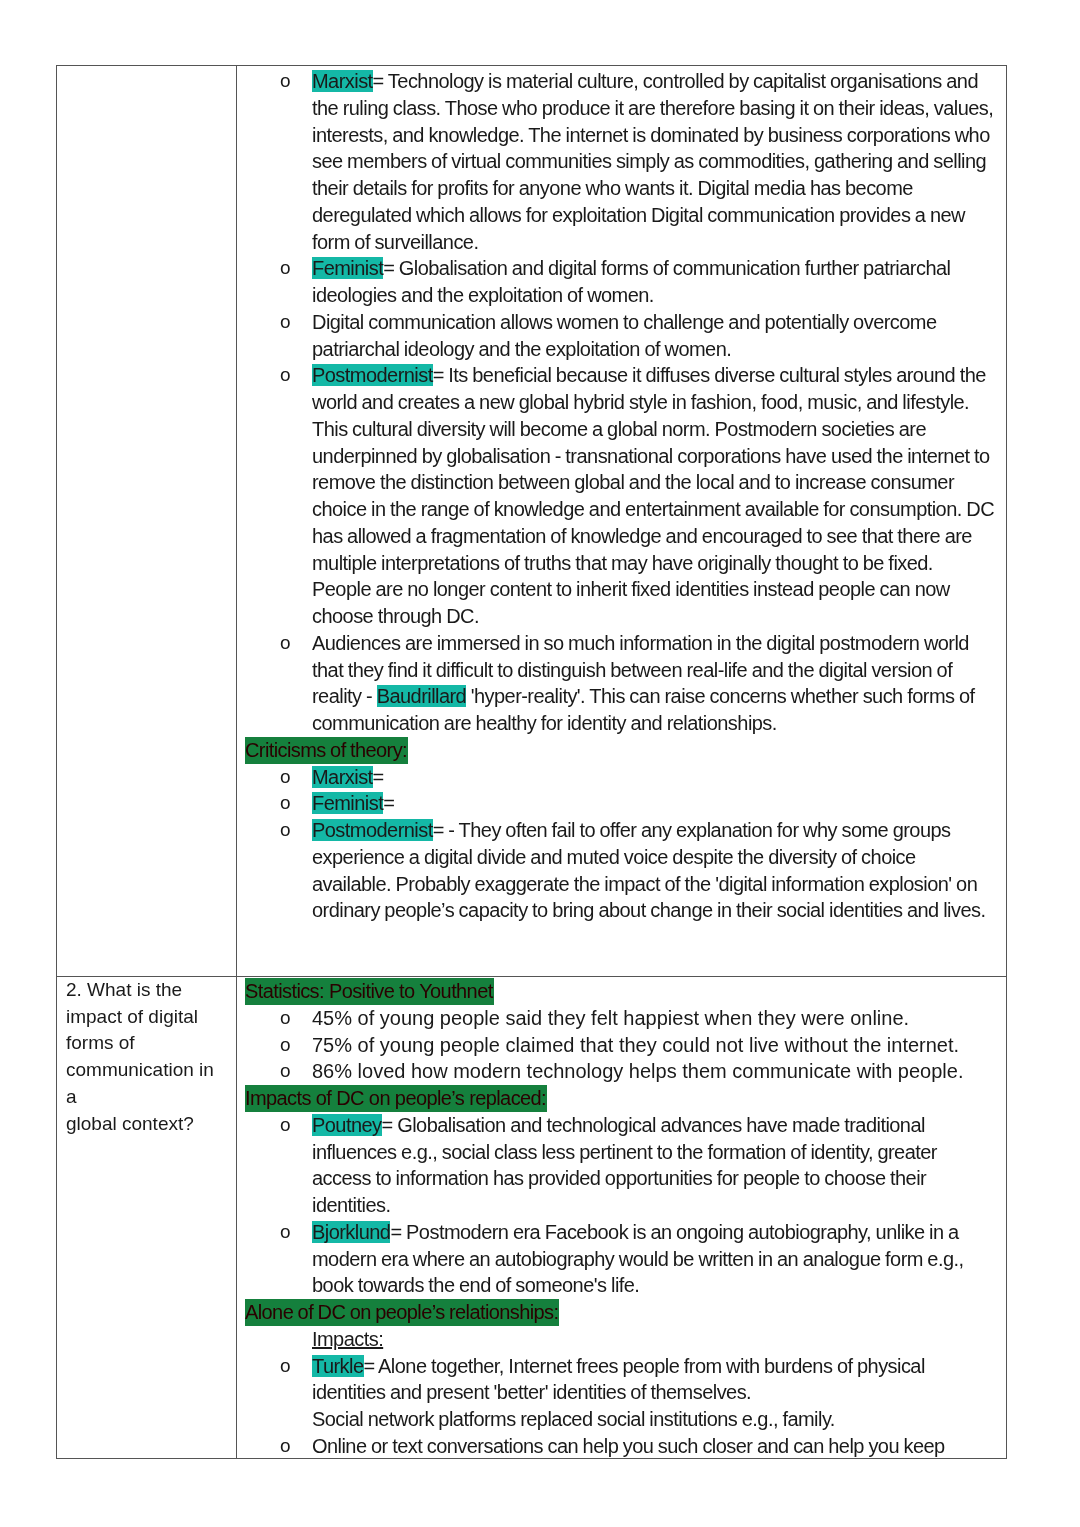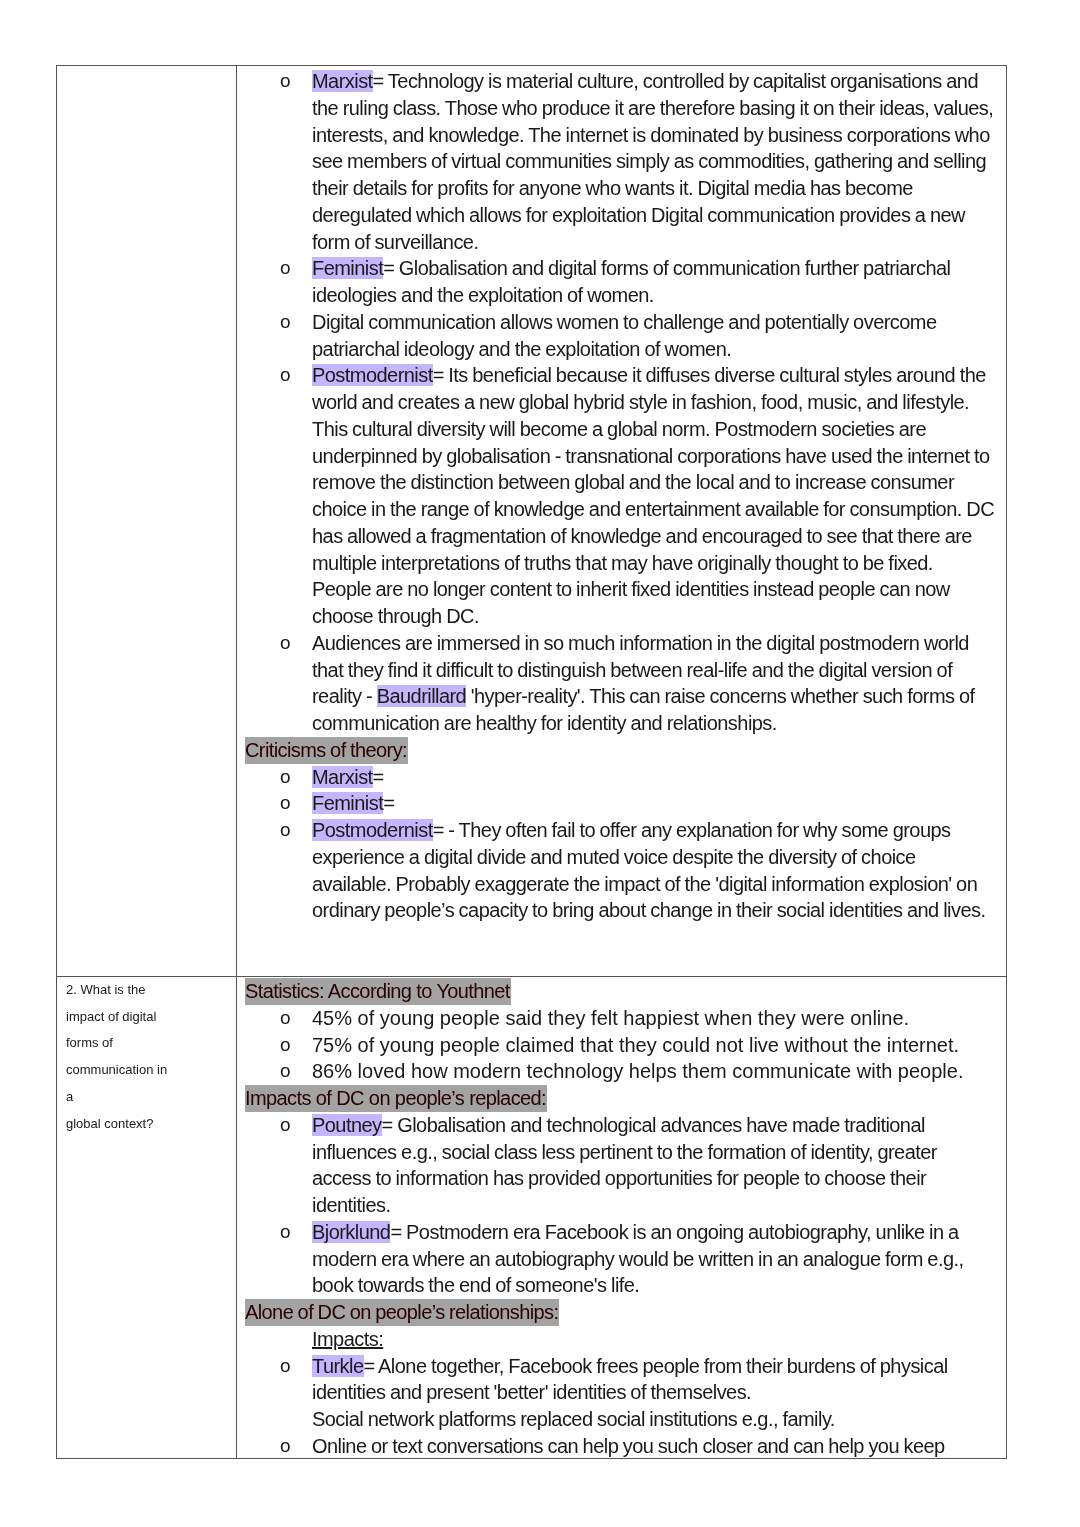--- a/index.html
+++ b/index.html
@@ -5,27 +5,27 @@
   html, body { margin: 0; padding: 0; background: #ffffff; }
   body { width: 1080px; height: 1527px; position: relative; overflow: hidden;
          font-family: "Liberation Sans", sans-serif; color: #1a1a1a; }
   .table { position: absolute; left: 56px; top: 65px; width: 951px; height: 1394px;
            border: 1px solid #555; box-sizing: border-box; }
   .row { position: absolute; left: 0; right: 0; }
   .row1 { top: 0; height: 910px; border-bottom: 1px solid #555; }
   .row2 { top: 910px; bottom: 0; }
   .col-left { position: absolute; left: 0; top: 0; bottom: 0; width: 179px; border-right: 1px solid #555; }
   .col-right { position: absolute; left: 180px; top: 0; right: 0; bottom: 0; }
-  .q { position: absolute; left: 9px; top: 1px; font-size: 13px; line-height: 26.7px; white-space: pre-line; }
+  .q { position: absolute; left: 9px; top: 1px; font-size: 19px; line-height: 26.7px; white-space: pre-line; }
   .content { position: absolute; left: 8px; top: 2px; right: 10px; font-size: 20px; line-height: 26.75px; }
   .content.narrow { letter-spacing: -0.55px; word-spacing: -0.5px; transform-origin: 0 0; }
   .item { position: relative; padding-left: 67px; }
   .bullet { position: absolute; left: 35px; top: 0; font-size: 19px; }
-  .hl-y { background: #c4b5fd; }
-  .hl-r { background: #a3a3a3; color: #2a0000; display: inline-block; padding-right: 1px; letter-spacing: -0.6px; }
+  .hl-y { background: #14b8a6; }
+  .hl-r { background: #15803d; color: #2a0000; display: inline-block; padding-right: 1px; letter-spacing: -0.6px; }
   .sub { padding-left: 67px; }
   .u { text-decoration: underline; }
   .cont { display: block; }
 </style>
 </head>
 <body>
 
 <div class="table">
 
   <div class="row row1">
@@ -75,21 +75,21 @@
     <div class="col-left">
       <div class="q">2. What is the
 impact of digital
 forms of
 communication in
 a
 global context?</div>
     </div>
     <div class="col-right">
       <div class="content">
-        <div><span class="hl-r">Statistics: According to Youthnet</span></div>
+        <div><span class="hl-r">Statistics: Positive to Youthnet</span></div>
         <div class="item">
           <span class="bullet">o</span>
           <span>45% of young people said they felt happiest when they were online.</span>
         </div>
         <div class="item">
           <span class="bullet">o</span>
           <span>75% of young people claimed that they could not live without the internet.</span>
         </div>
         <div class="item">
           <span class="bullet">o</span>
@@ -102,21 +102,21 @@
             <span class="hl-y">Poutney</span><span>= Globalisation and technological advances have made traditional influences e.g., social class less pertinent to the formation of identity, greater access to information has provided opportunities for people to choose their identities.</span>
           </div>
           <div class="item">
             <span class="bullet">o</span>
             <span class="hl-y">Bjorklund</span><span>= Postmodern era Facebook is an ongoing autobiography, unlike in a modern era where an autobiography would be written in an analogue form e.g., book towards the end of someone's life.</span>
           </div>
           <div><span class="hl-r">Alone of DC on people’s relationships:</span></div>
           <div class="sub"><span class="u">Impacts:</span></div>
           <div class="item">
             <span class="bullet">o</span>
-            <span class="hl-y">Turkle</span><span>= Alone together, Facebook frees people from their burdens of physical identities and present 'better' identities of themselves.</span>
+            <span class="hl-y">Turkle</span><span>= Alone together, Internet frees people from with burdens of physical identities and present 'better' identities of themselves.</span>
             <span class="cont">Social network platforms replaced social institutions e.g., family.</span>
           </div>
           <div class="item">
             <span class="bullet">o</span>
             <span>Online or text conversations can help you such closer and can help you keep</span>
           </div>
         </div>
       </div>
     </div>
   </div>

